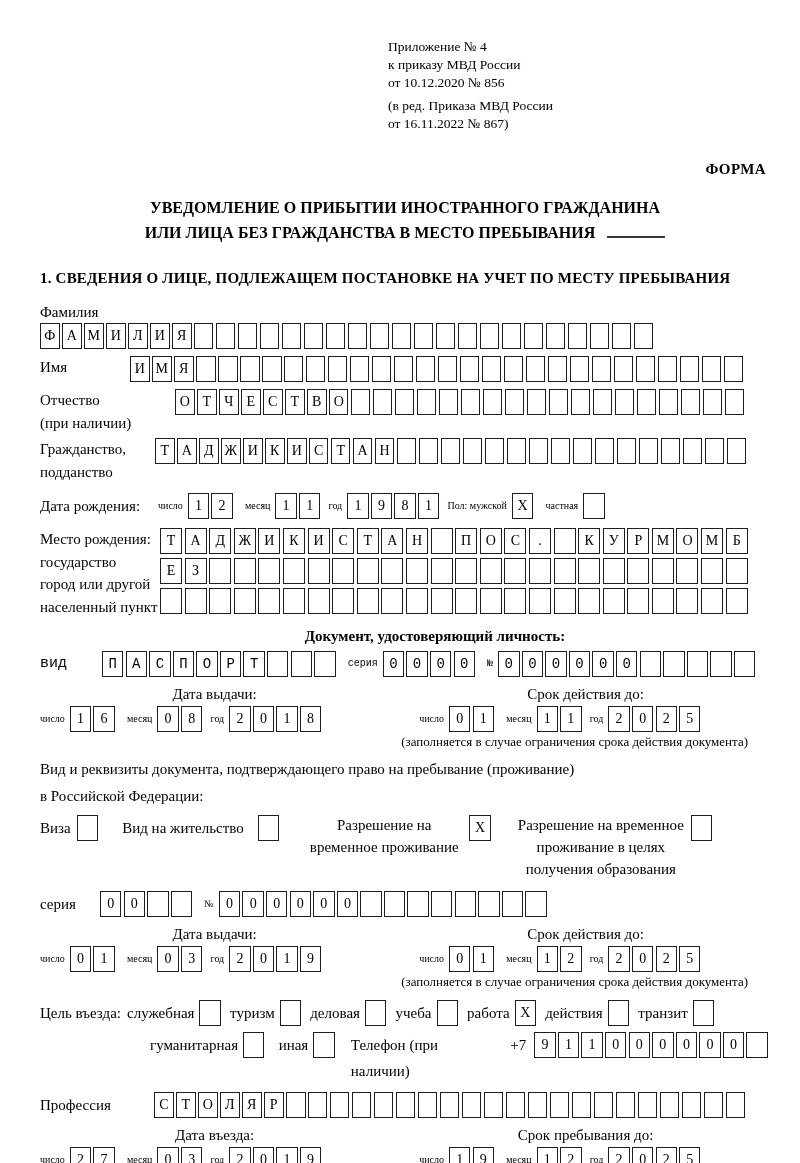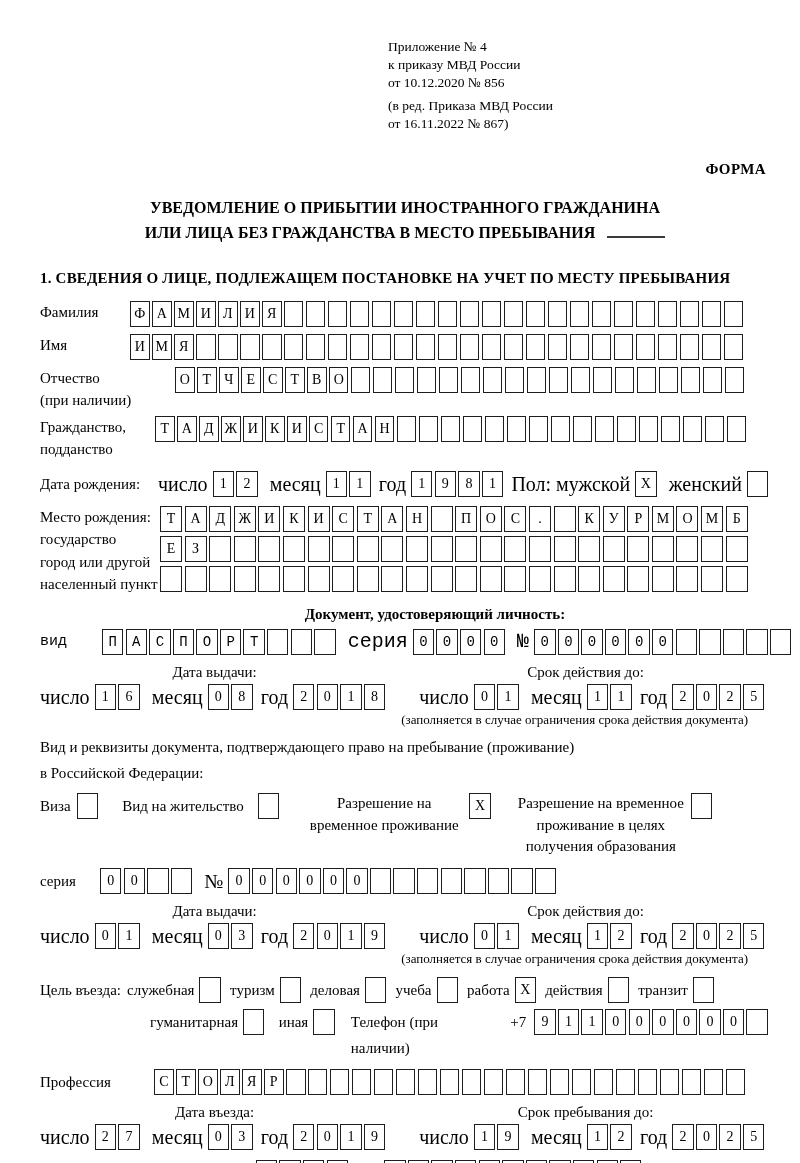--- a/index.html
+++ b/index.html
@@ -23,21 +23,21 @@
   .cell {
     width: 22px; height: 26px; border: 1.7px solid #1e1e1e;
     margin-right: 2.6px; display: inline-flex; align-items: center; justify-content: center;
     font-size: 14px; background: #fff; flex: 0 0 auto;
   }
   .dense .cell { width: 19.6px; margin-right: 2.4px; }
   .slim .cell  { width: 21.4px; margin-right: 2.2px; }
   .gap-rows .cells { margin-bottom: 4px; }
   .w90  { width: 90px; }  .w135 { width: 135px; } .w115 { width: 115px; }
   .w120 { width: 120px; }
-  .inline-lbl { font-size: 20px; margin: 0 5px 0 10px; line-height: 26px; flex: 0 0 auto; }
+  .inline-lbl { font-size: 10px; margin: 0 5px 0 10px; line-height: 26px; flex: 0 0 auto; }
   .inline-lbl.first { margin-left: 0; }
   .two-col { display: flex; margin-top: 9px; gap: 12px; }
   .col-l { width: 355px; }  .col-r { width: 375px; }
   .dg-head { font-size: 15px; text-align: center; margin-bottom: 3px; }
   .dgroup { display: flex; align-items: flex-start; }
   .small-note { font-size: 13px; margin-top: 2px; }
   .chk-row { display: flex; align-items: flex-start; margin-top: 8px; }
   .chk-lbl { font-size: 15px; line-height: 1.45; }
   .chk-lbl.center { text-align: center; }
   .mr6 { margin-right: 6px; } .mr14 { margin-right: 14px; }
@@ -63,21 +63,21 @@
 
   <div class="title">
     <div>УВЕДОМЛЕНИЕ О ПРИБЫТИИ ИНОСТРАННОГО ГРАЖДАНИНА</div>
     <div>
       <span>ИЛИ ЛИЦА БЕЗ ГРАЖДАНСТВА В МЕСТО ПРЕБЫВАНИЯ</span><span class="blank-line"></span>
     </div>
   </div>
 
   <div class="sec-heading">1. СВЕДЕНИЯ О ЛИЦЕ, ПОДЛЕЖАЩЕМ ПОСТАНОВКЕ НА УЧЕТ ПО МЕСТУ ПРЕБЫВАНИЯ</div>
 
-  <div class="frow" style="margin-top:14px;">
+  <div class="frow" style="margin-top:14px;flex-direction:column;">
     <div class="flabel w90">Фамилия</div>
     <div class="cells dense">
         <span class="cell">Ф</span>
         <span class="cell">А</span>
         <span class="cell">М</span>
         <span class="cell">И</span>
         <span class="cell">Л</span>
         <span class="cell">И</span>
         <span class="cell">Я</span>
         <span class="cell"></span>
@@ -225,21 +225,21 @@
     <div class="cells slim">
         <span class="cell">1</span>
         <span class="cell">9</span>
         <span class="cell">8</span>
         <span class="cell">1</span>
       </div>
     <span class="inline-lbl" style="margin-left:6px;">Пол: мужской</span>
     <div class="cells slim">
         <span class="cell">X</span>
       </div>
-    <span class="inline-lbl">женский</span>
+    <span class="inline-lbl">частная</span>
     <div class="cells slim">
         <span class="cell"></span>
       </div>
   </div>
 
   <div class="frow" style="margin-top:9px;">
     <div class="flabel w120">
       <div>Место рождения:</div>
       <div>государство</div>
       <div>город или другой</div>

